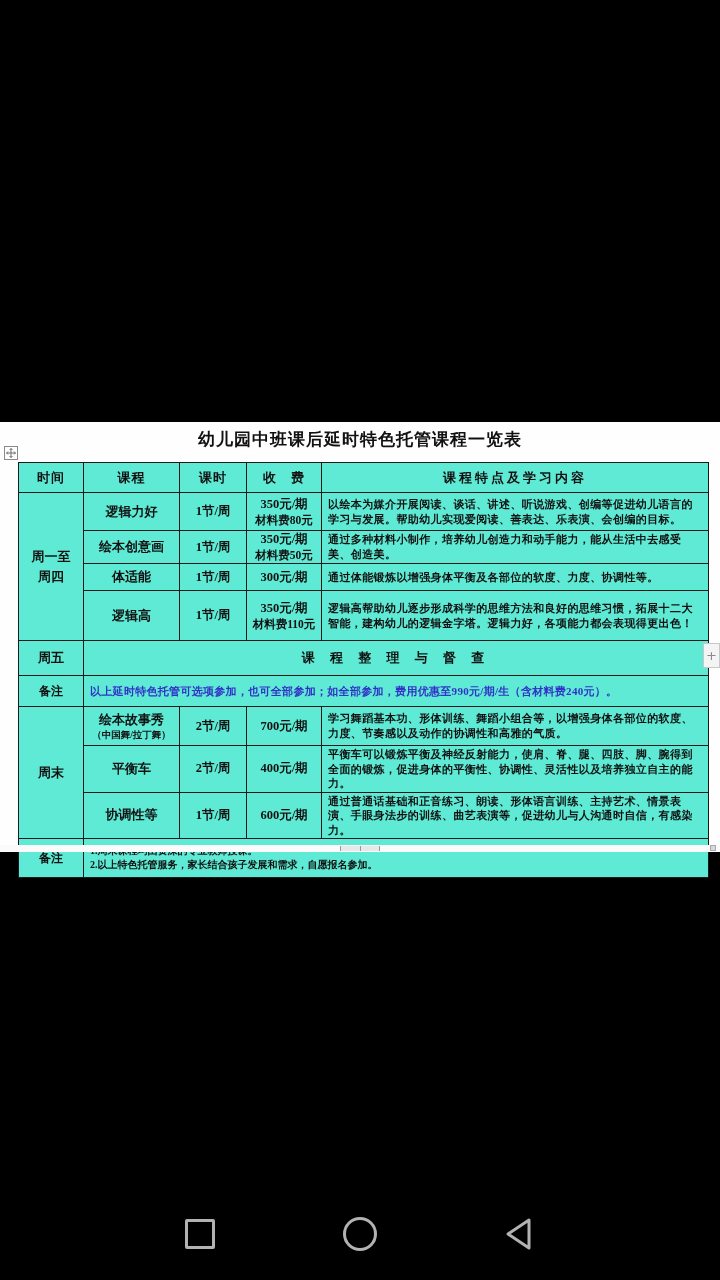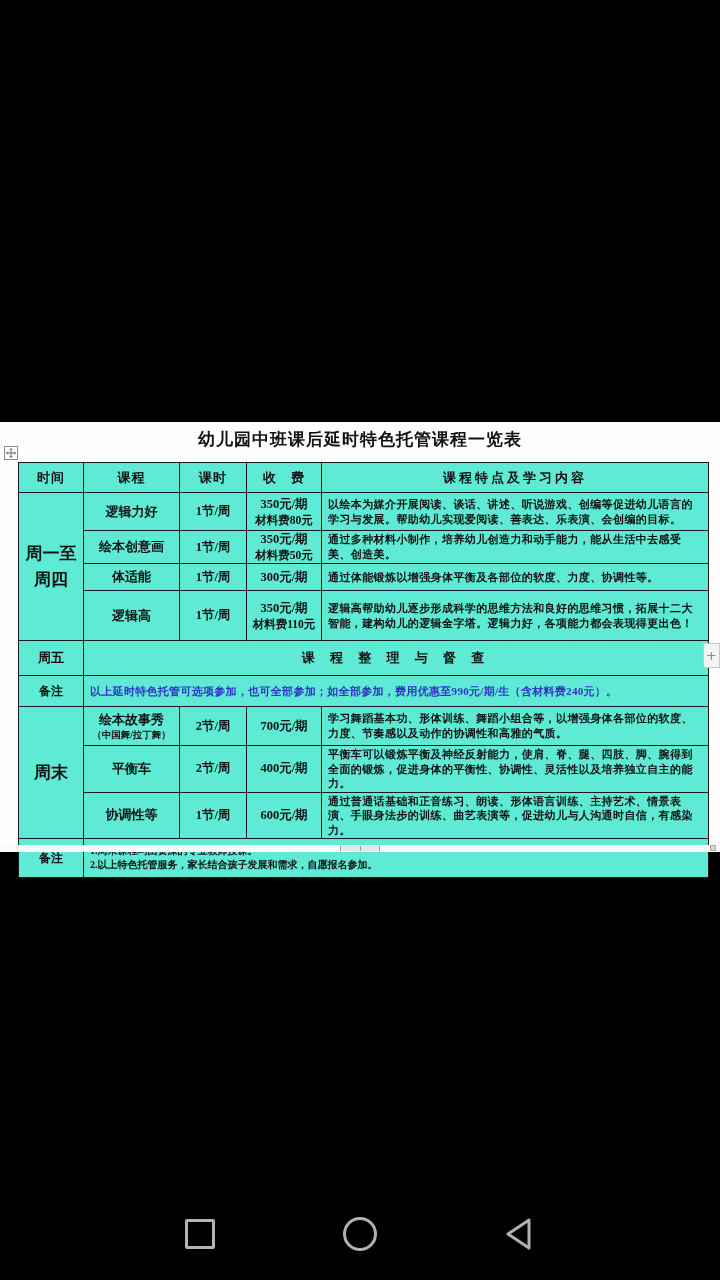--- a/index.html
+++ b/index.html
@@ -38,21 +38,21 @@
   col.c-fee    { width:75px; }
   col.c-desc   { width:387px; }
   .th-cell  { text-align:center; font-size:13px; letter-spacing:1px; }
   .cell-center { text-align:center; font-size:13px; }
   .cell-period, .cell-fee { text-align:center; font-size:12.5px; }
   .fee-sub { font-size:11.5px; }
   .cell-desc {
     font-size:11px; line-height:1.32; padding:1px 4px 1px 6px; letter-spacing:0.4px;
     text-align:left;
   }
-  .time-label { text-align:center; font-size:17px; line-height:1.5;margin-top:20px; }
+  .time-label { text-align:center; font-size:13px; line-height:1.5;margin-top:20px; }
   .friday-content { text-align:center; font-size:13px; letter-spacing:6px; }
   .note-blue {
     font-size:11px; padding-left:6px; letter-spacing:0.3px;
   }
   .course-sub { font-size:9.5px; }
   .note2 { font-size:10px; line-height:1.45; padding-left:6px; }
   
   .plus-btn {
     position:absolute; right:0px; top:221px; width:17px; height:25px;
     background:#f4f4f4; border:1px solid #c8c8c8; color:#8a8a8a;

